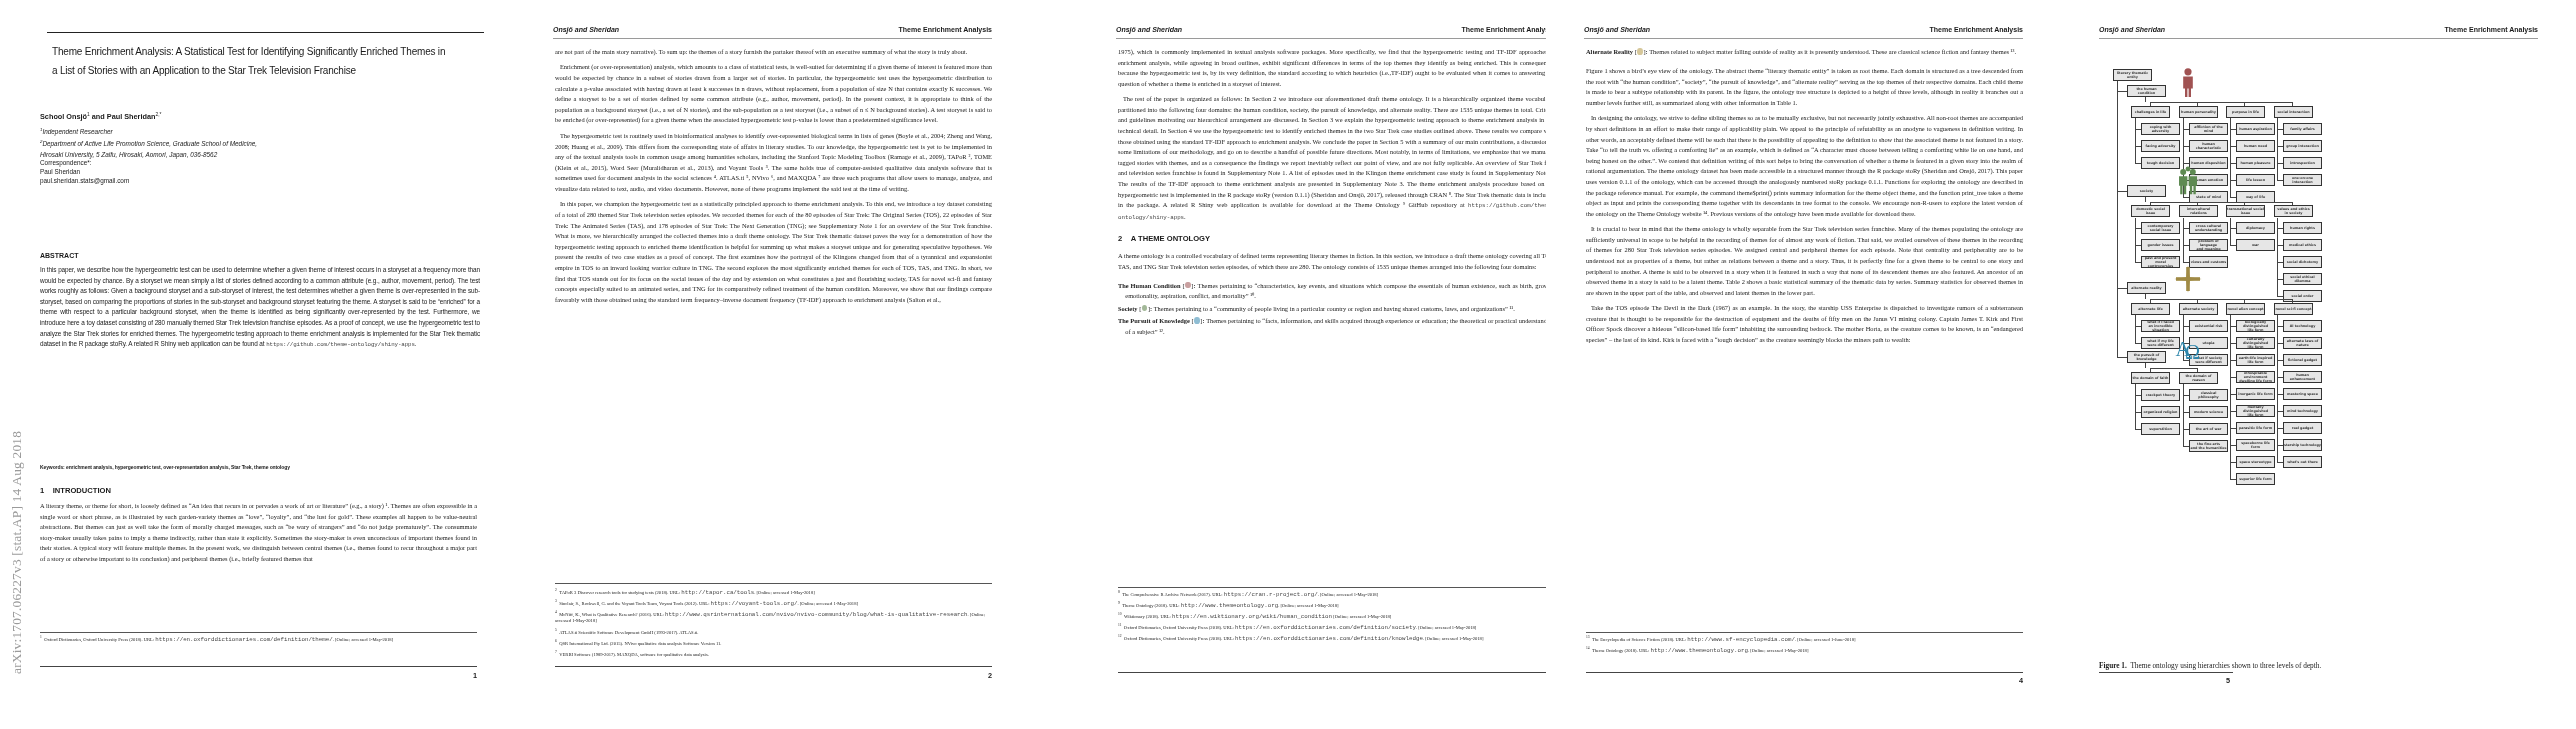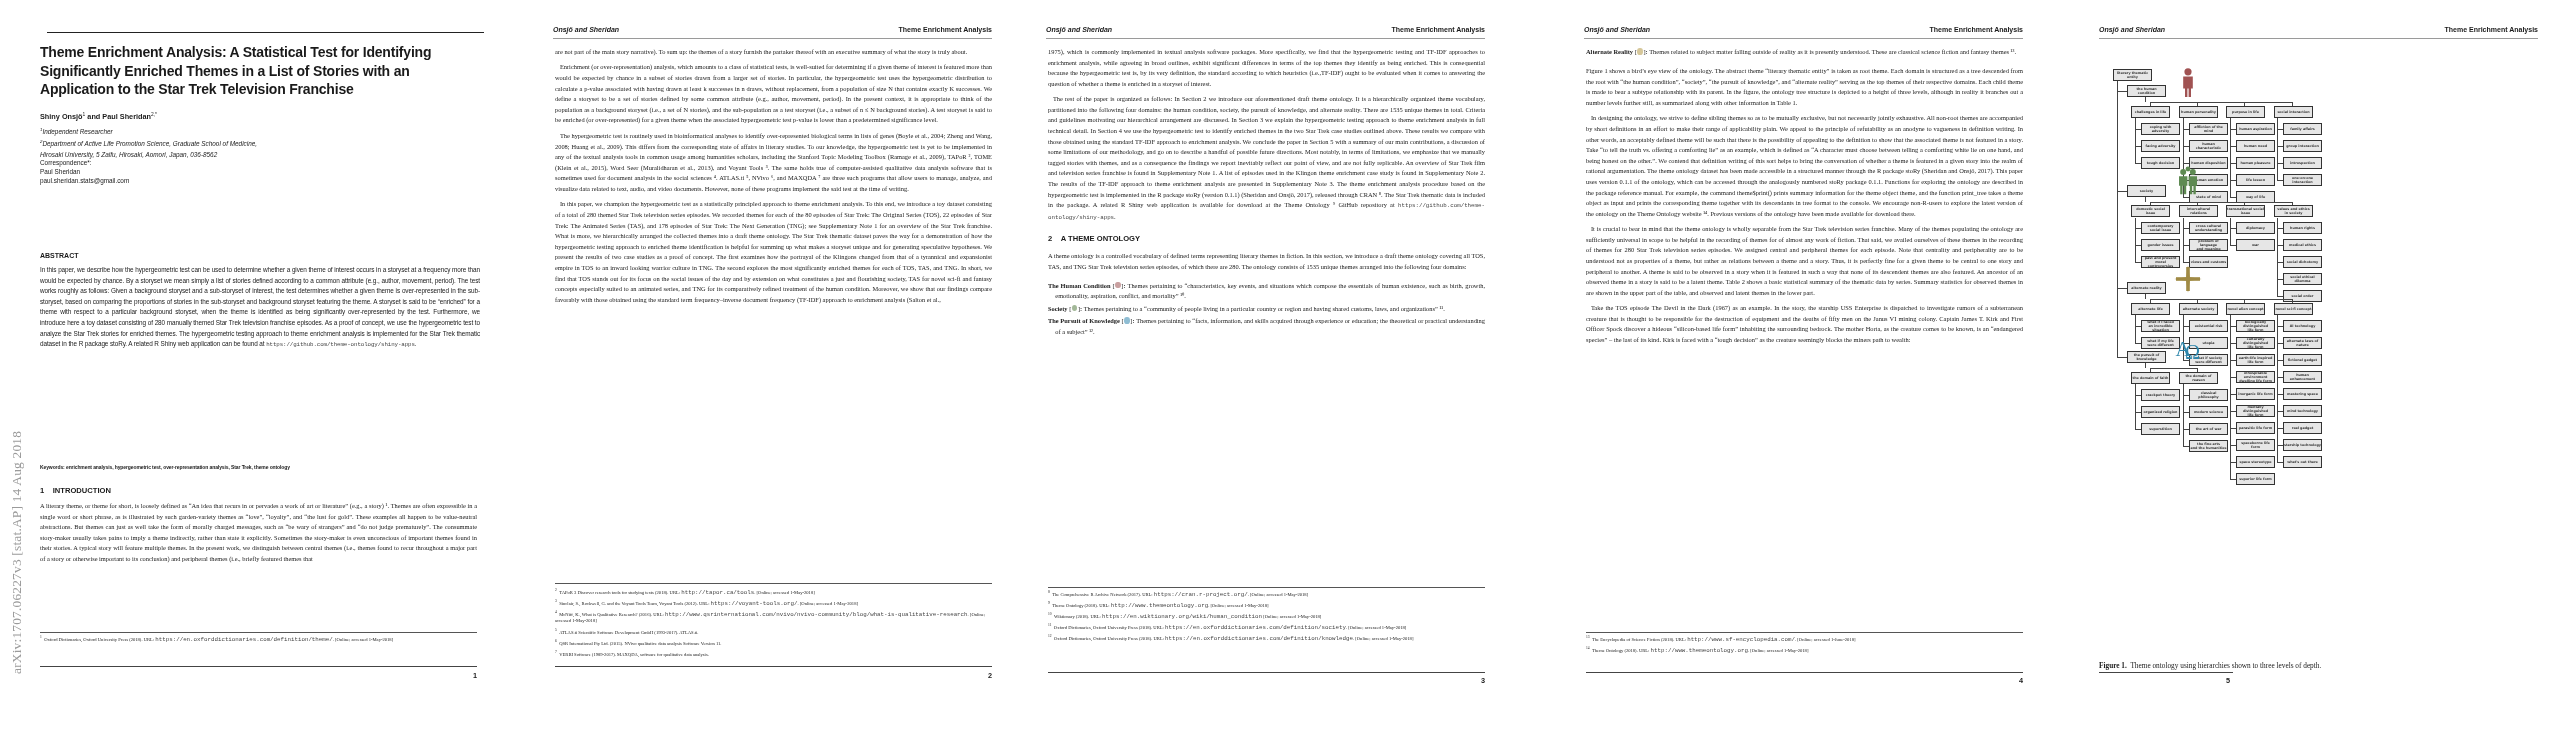--- a/index.html
+++ b/index.html
@@ -1,20 +1,20 @@
 <!DOCTYPE html>
 <html style="font-size:9.7px"><head>
 <meta charset="utf-8">
 <style>
   * { box-sizing: border-box; margin: 0; padding: 0; }
   html, body { width: 2576px; height: 729px; background: #ffffff; overflow: hidden; }
   body { position: relative; font-family: "Liberation Serif", serif; color: #1a1a1a; }
 
   .page { position: absolute; top: 0; width: 515px; height: 729px; background: #fff; }
-  .p1 { left: 0; } .p2 { left: 515px; } .p3 { left: 1008px; } .p4 { left: 1546px; } .p5 { left: 2061px; }
+  .p1 { left: 0; } .p2 { left: 515px; } .p3 { left: 1078px; } .p4 { left: 1546px; } .p5 { left: 2061px; }
 
   .runhead { position: absolute; left: 38px; right: 38px; top: 25.5px; height: 13.4px;
     font-family: "Liberation Sans", sans-serif; font-size: 7px; display: flex; justify-content: space-between; }
   .runhead .l { font-style: italic; font-weight: bold; }
   .runhead .r { font-weight: bold; }
   .runrule { position: absolute; left: 38px; right: 38px; top: 38px; border-top: 1.2px solid #9a9a9a; }
 
   .col { position: absolute; left: 40px; width: 437px; }
   .body { font-size: 6.4px; line-height: 10.6px; text-align: justify; }
   .body p { margin-bottom: 4.9px; }
@@ -22,22 +22,22 @@
   .mono { font-family: "Liberation Mono", monospace; font-size: 5.8px; color: #444; }
 
   .footrule { position: absolute; left: 40px; width: 437px; border-top: 0.9px solid #555; }
   .fn { font-size: 4.6px; line-height: 7px; margin-bottom: 2.4px; }
   .fn sup { font-size: 3.6px; margin-right: 2.4px; }
   .botrule { position: absolute; left: 40px; width: 437px; border-top: 1.2px solid #444; }
   .pnum { position: absolute; right: 38px; font-family: "Liberation Sans", sans-serif; font-weight: bold; font-size: 7.3px; }
 
   
   .toprule1 { position: absolute; left: 47px; width: 437px; top: 32px; border-top: 1.2px solid #222; }
-  .title { position: absolute; left: 40px; top: 43px; width: 401px; font-family: "Liberation Sans", sans-serif;
-    font-weight: bold; font-size: 14px; line-height: 18.5px; letter-spacing: -0.2px; }
+  .title { position: absolute; left: 52px; top: 43px; width: 401px; font-family: "Liberation Sans", sans-serif;
+    font-weight: normal; font-size: 10px; line-height: 18.5px; letter-spacing: -0.2px; }
   .authors { position: absolute; left: 40px; top: 112px; font-family: "Liberation Sans", sans-serif; font-weight: bold; font-size: 7.3px; }
   .authors sup { font-weight: normal; font-size: 4.9px; }
   .affil { position: absolute; left: 40px; top: 125px; font-family: "Liberation Sans", sans-serif; font-style: italic; font-size: 6.4px; line-height: 10.3px; }
   .affil sup { font-size: 4.3px; }
   .corr { position: absolute; left: 40px; top: 159px; font-family: "Liberation Sans", sans-serif; font-size: 6.4px; line-height: 8.8px; }
   .abs-h { position: absolute; left: 40px; top: 252px; font-family: "Liberation Sans", sans-serif; font-weight: bold; font-size: 7px; }
   .abs { position: absolute; left: 40px; top: 265px; width: 440px; font-family: "Liberation Sans", sans-serif; font-size: 6.4px; line-height: 10.6px; text-align: justify; letter-spacing: -0.1px; }
   .kw { position: absolute; left: 40px; top: 464px; font-family: "Liberation Sans", sans-serif; font-weight: bold; font-size: 5px; letter-spacing: -0.1px; }
   .sec-h { font-family: "Liberation Sans", sans-serif; font-weight: bold; font-size: 7.6px; }
   .sec-h .num { margin-right: 8.5px; }
@@ -59,21 +59,21 @@
   .caption b { font-weight: bold; }
 </style>
 </head>
 <body>
 
 <div class="page p1">
   <div class="arxiv-wrap">arXiv:1707.06227v3  [stat.AP]  14 Aug 2018</div>
   <div class="toprule1"></div>
   <div class="title">Theme Enrichment Analysis: A Statistical Test for Identifying Significantly Enriched Themes in a List of Stories with an Application to the Star Trek Television Franchise</div>
   <div class="authors">
-    <span>Shiny Onsjö</span><sup>1</sup><span> and </span><span>Paul Sheridan</span><sup>2,*</sup>
+    <span>School Onsjö</span><sup>1</sup><span> and </span><span>Paul Sheridan</span><sup>2,*</sup>
   </div>
   <div class="affil">
     <div><sup>1</sup><span>Independent Researcher</span></div>
     <div><sup>2</sup><span>Department of Active Life Promotion Science, Graduate School of Medicine,</span></div>
     <div><span>Hirosaki University, 5 Zaifu, Hirosaki, Aomori, Japan, 036-8562</span></div>
   </div>
   <div class="corr">
     <div>Correspondence*:</div>
     <div>Paul Sheridan</div>
     <div>paul.sheridan.stats@gmail.com</div>

